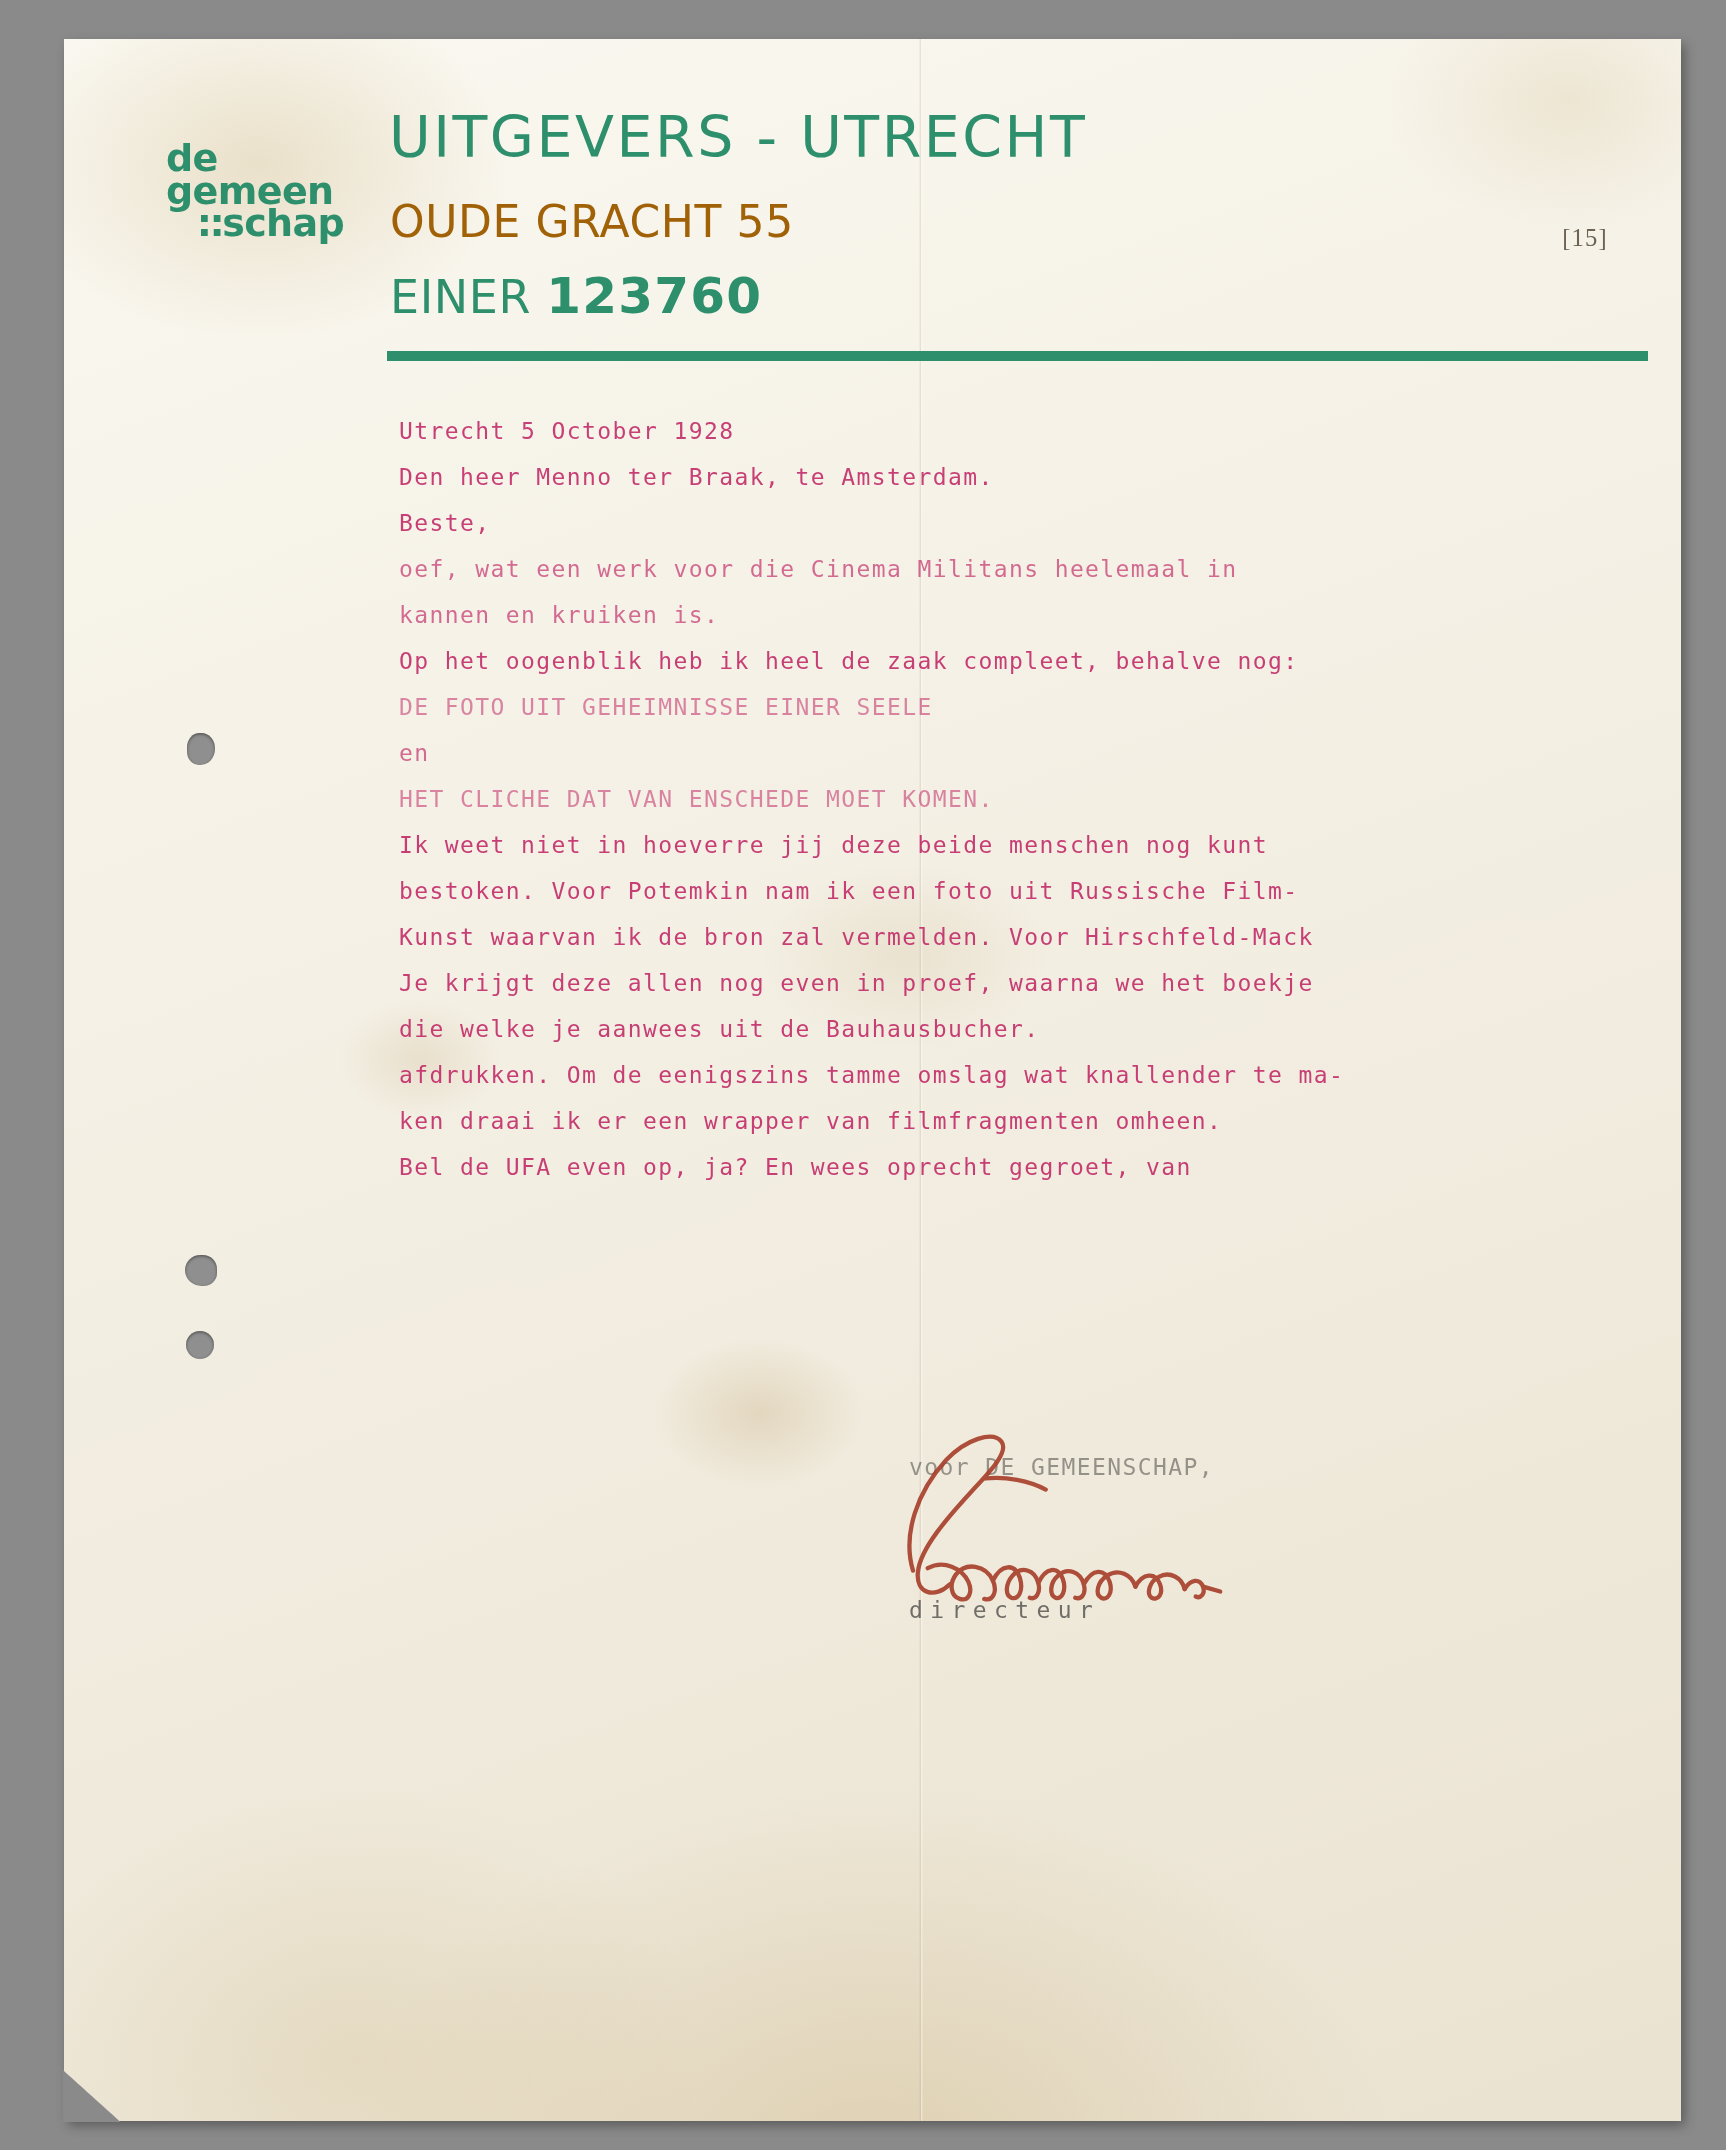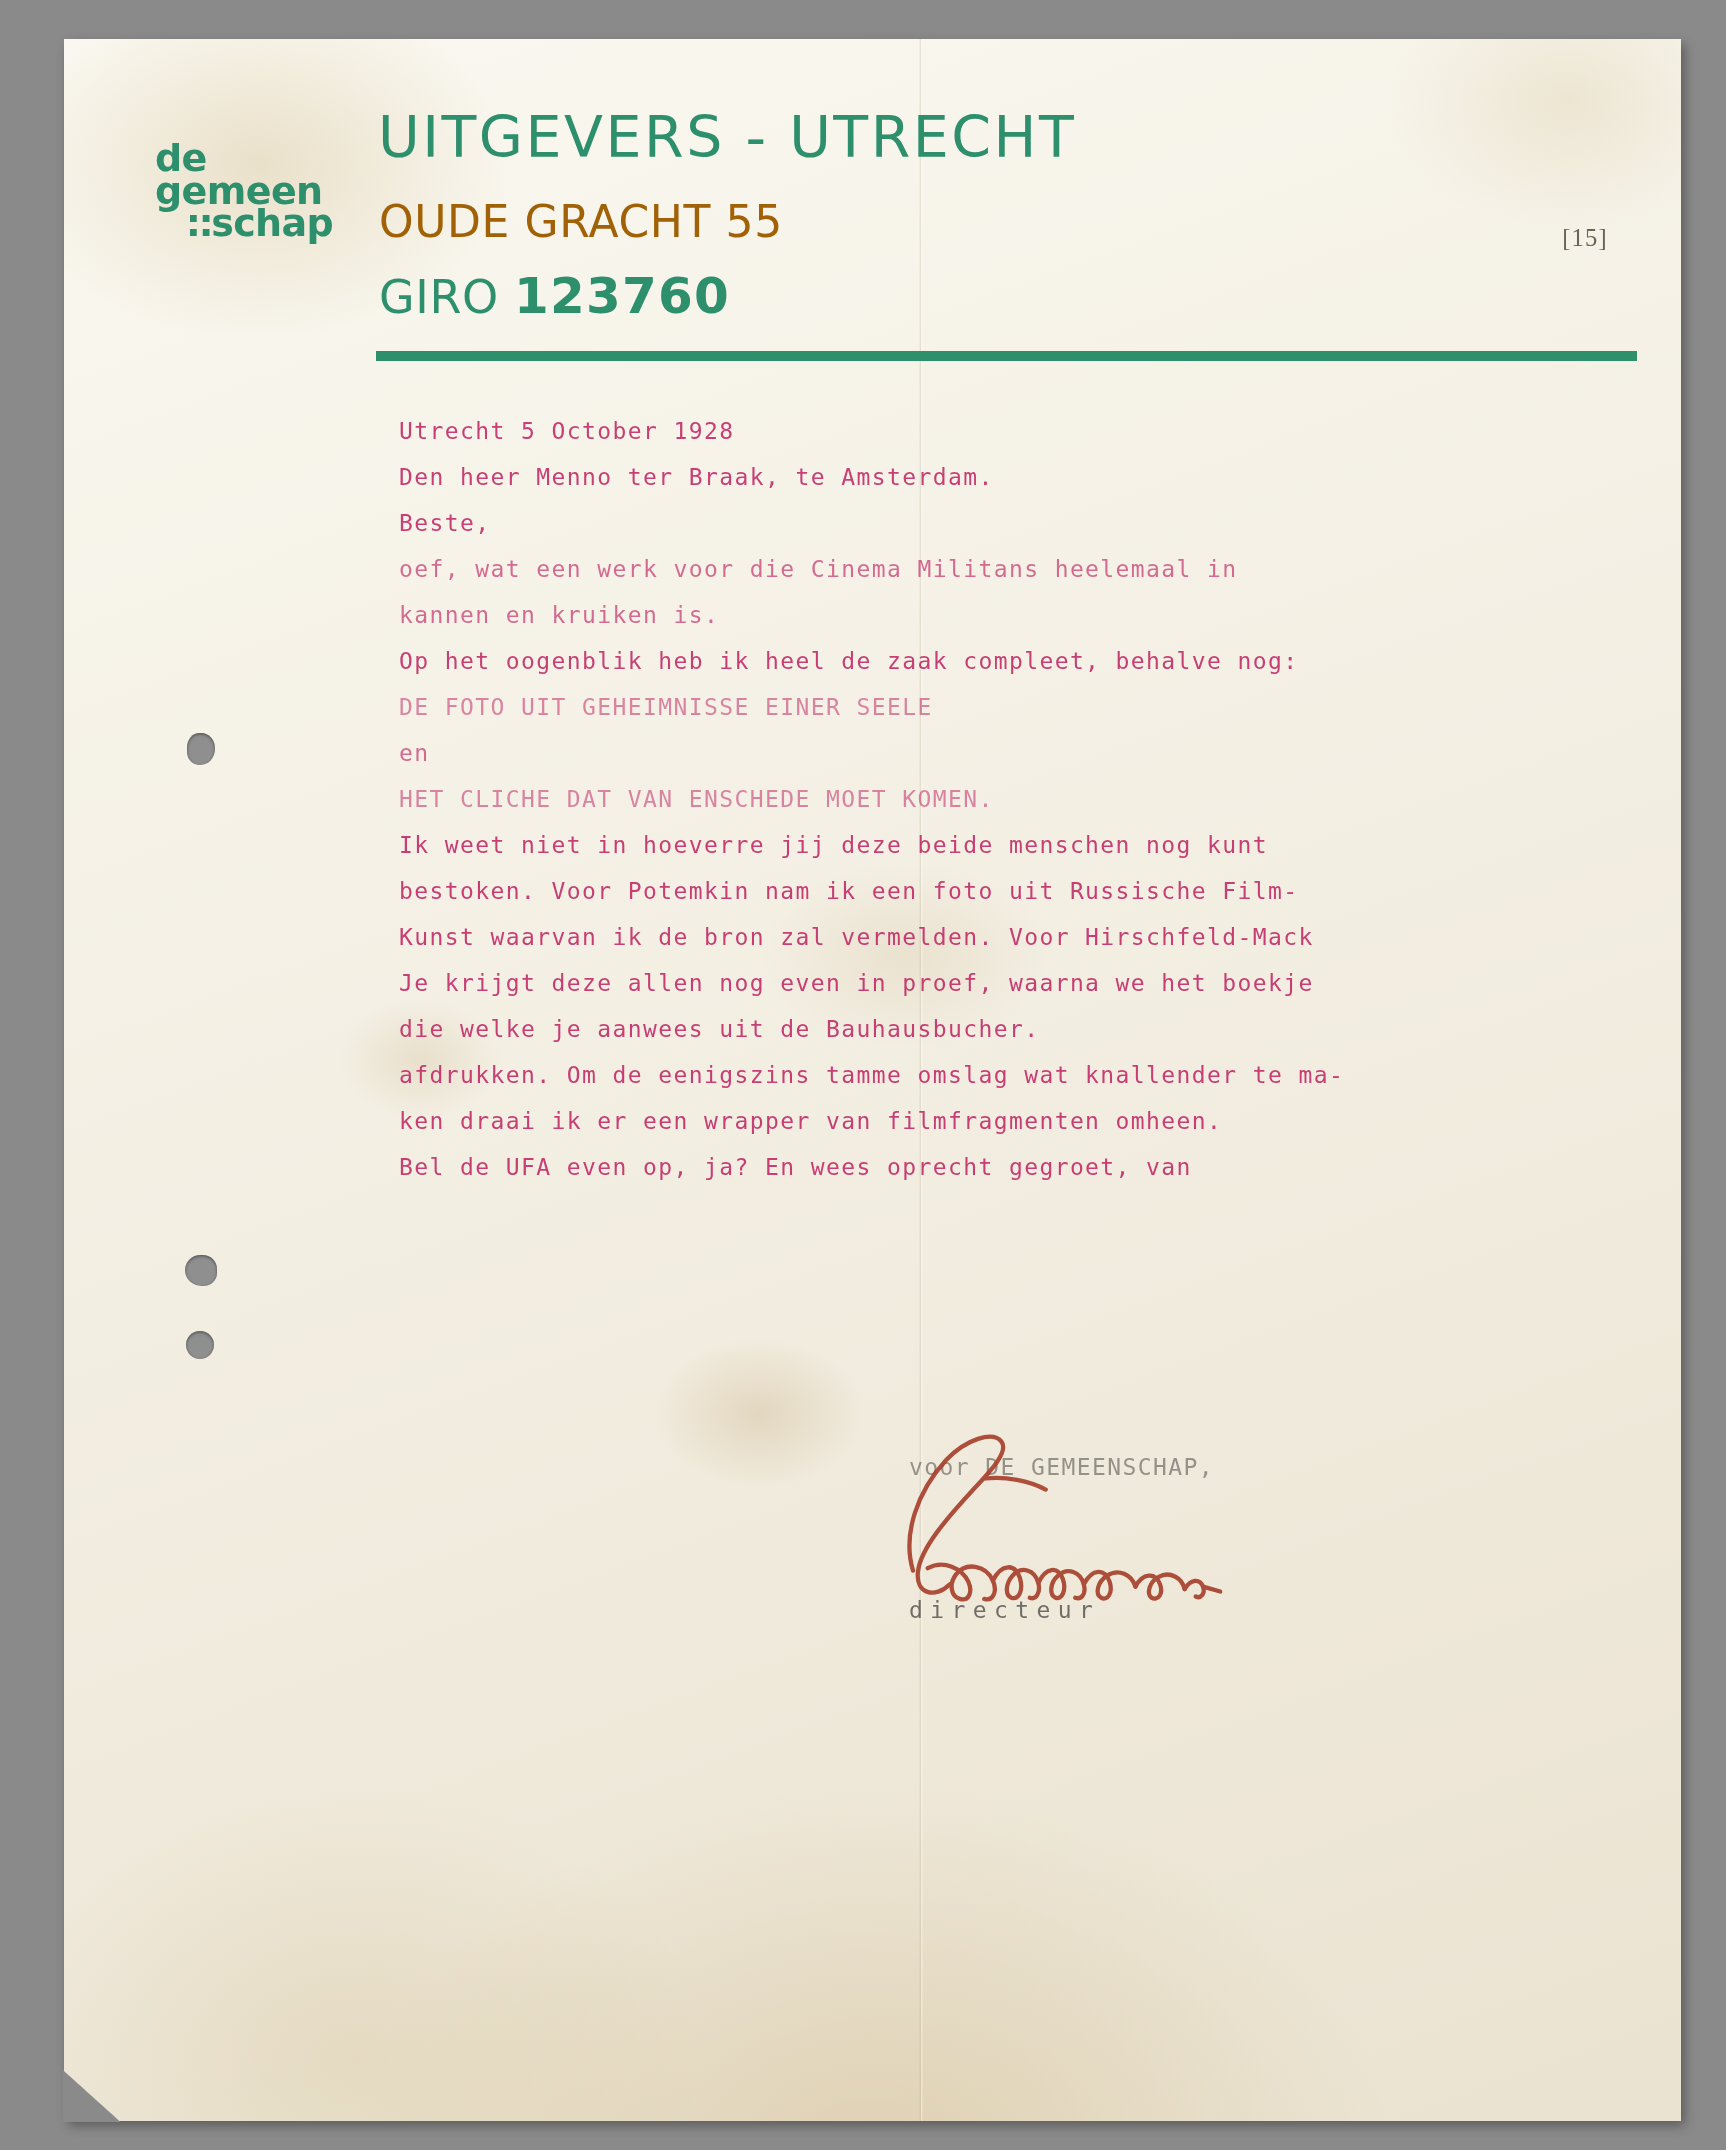--- a/index.html
+++ b/index.html
@@ -55,21 +55,21 @@
     position: absolute;
     left: -1.2px; bottom: -1.2px;
     width: 74px; height: 68px;
     background: linear-gradient(42deg, #8a8a8a 0 38%, rgba(138,138,138,0) 39%);
     pointer-events: none;
   }
 
   
   #letterhead {
     position: absolute;
-    left: 0; top: 0; right: 0;
+    left: 11px; top: 0; right: 0;
     height: 289px;
   }
   .logo {
     position: absolute;
     left: 91px;
     top: 103px;
     width: 209px;
     color: #2e8f6d;
     font-family: "DejaVu Sans", sans-serif;
     font-weight: bold;
@@ -211,21 +211,21 @@
   <div id="letterhead">
 
     <div class="logo">
       <span class="l1">de</span>
       <span class="l2">gemeen</span>
       <span class="l3"><span class="dots">::</span><span>schap</span></span>
     </div>
 
     <div class="lh-line1">UITGEVERS - UTRECHT</div>
     <div class="lh-line2">OUDE GRACHT 55</div>
-    <div class="lh-line3"><span>GIRO</span>&nbsp;<span class="giro-num">123760</span></div>
+    <div class="lh-line3"><span>EINER</span>&nbsp;<span class="giro-num">123760</span></div>
 
     <div class="lh-rule"></div>
 
     <div class="archive-mark">[15]</div>
   </div>
 
   <div id="body-text">
     <div class="ln">Utrecht 5 October 1928</div>
     <div class="ln">Den heer Menno ter Braak, te Amsterdam.</div>
     <div class="ln">Beste,</div>

